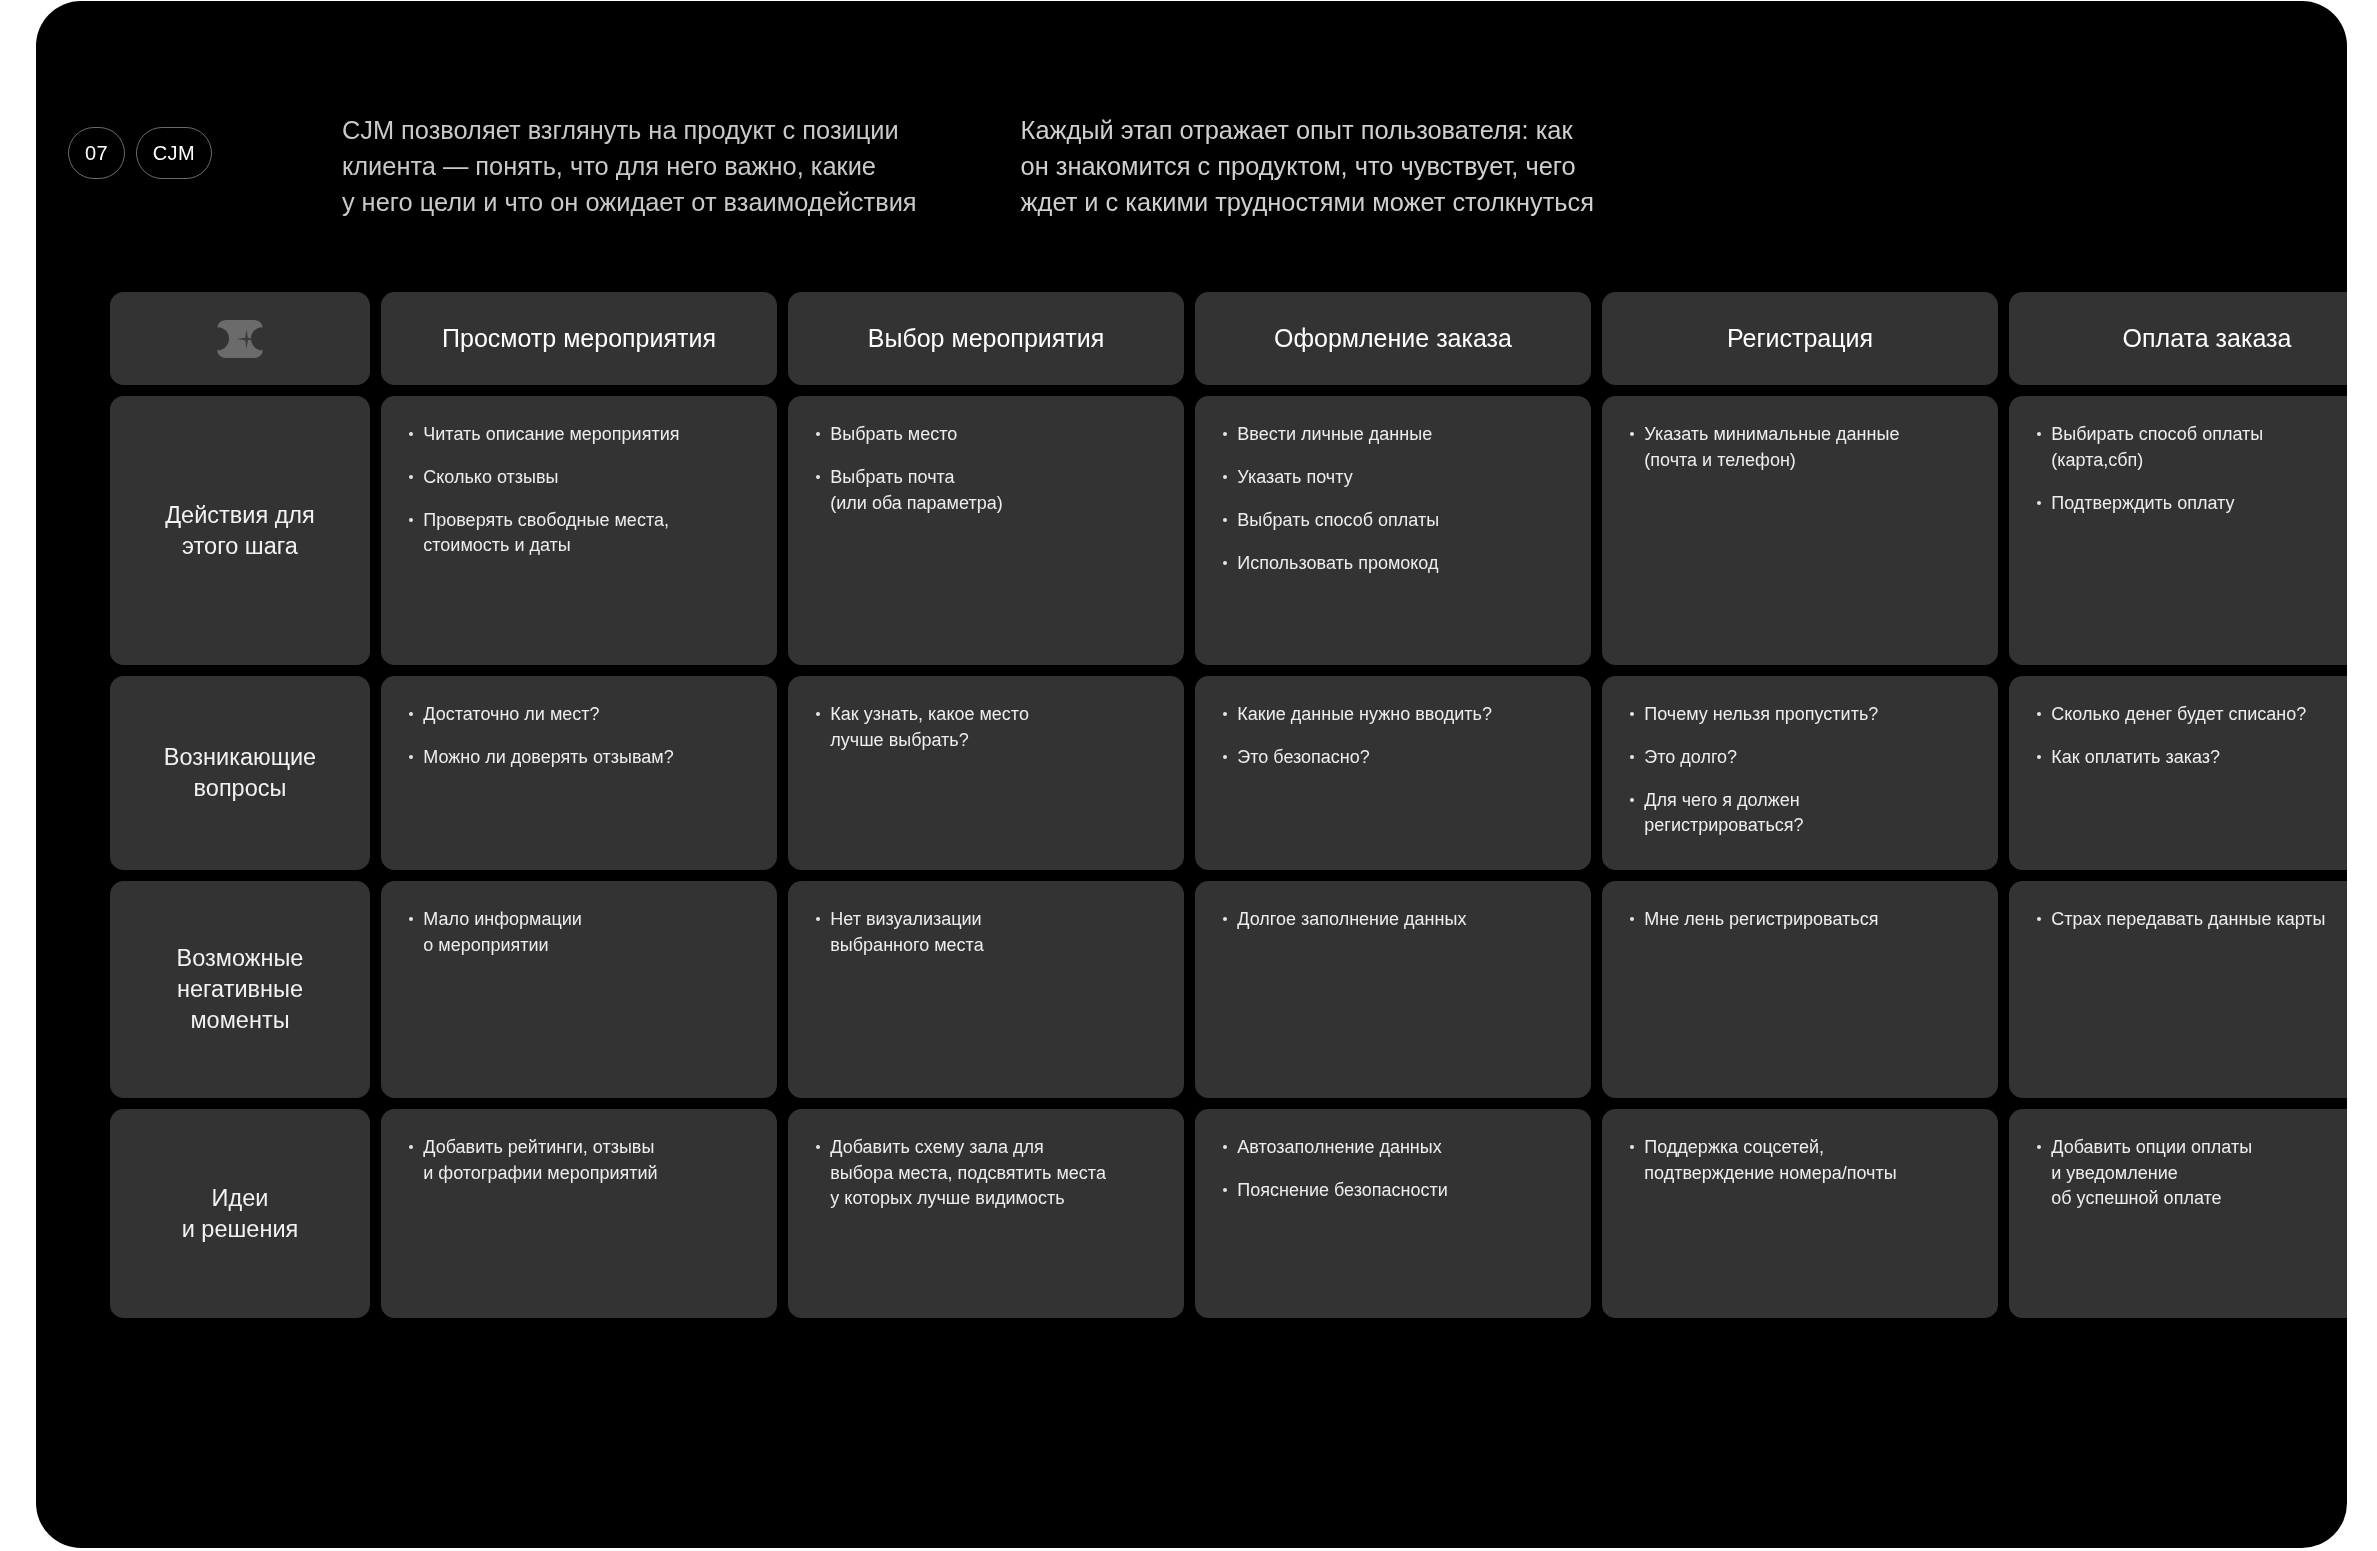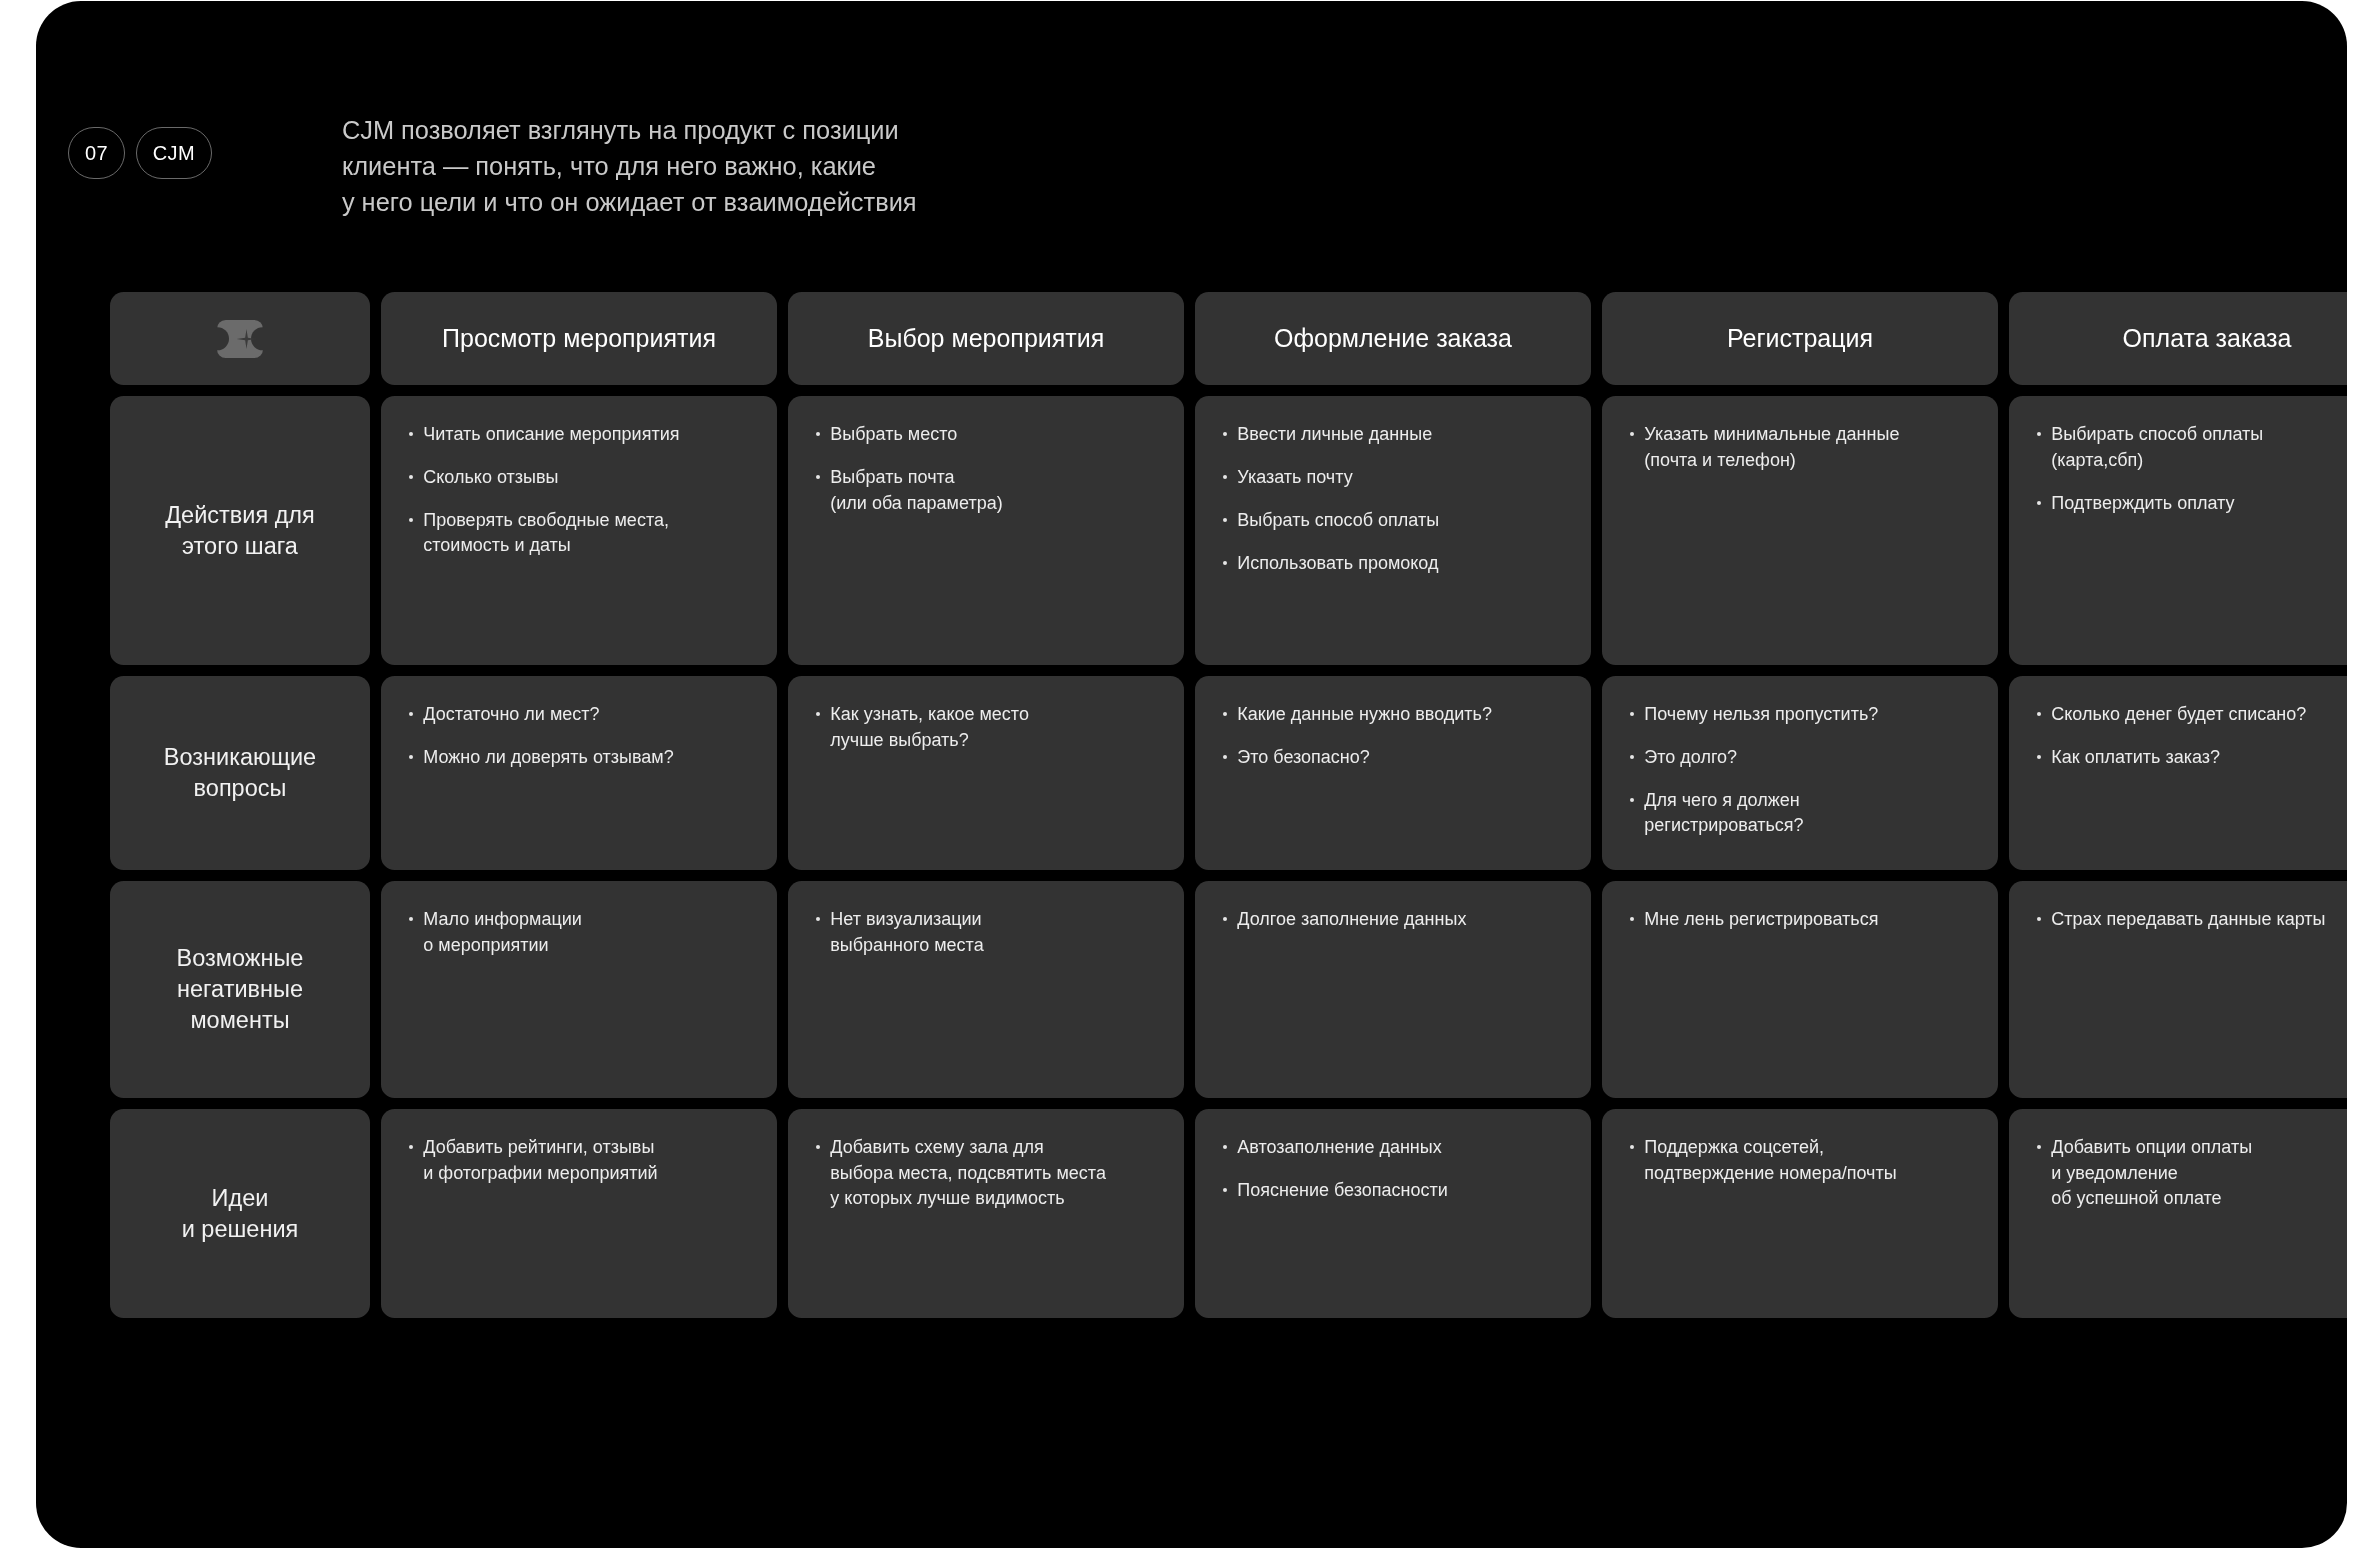--- a/index.html
+++ b/index.html
@@ -78,20 +78,23 @@
 
   <div class="header">
     <div class="badges">
       <div class="badge">07</div>
       <div class="badge">CJM</div>
     </div>
     <div class="intro">
       <p class="first">CJM позволяет взглянуть на продукт с позиции
 клиента — понять, что для него важно, какие
 у него цели и что он ожидает от взаимодействия</p>
+      <p class="second">Каждый этап отражает опыт пользователя: как
+он знакомится с продуктом, что чувствует, чего
+ждет и с какими трудностями может столкнуться</p>
     </div>
   </div>
 
   <div class="grid">
 
     <div class="col col-labels">
       <div class="cell icon-cell">
         <div class="ticket">
           <div class="body"></div>
           <div class="notch left"></div>

